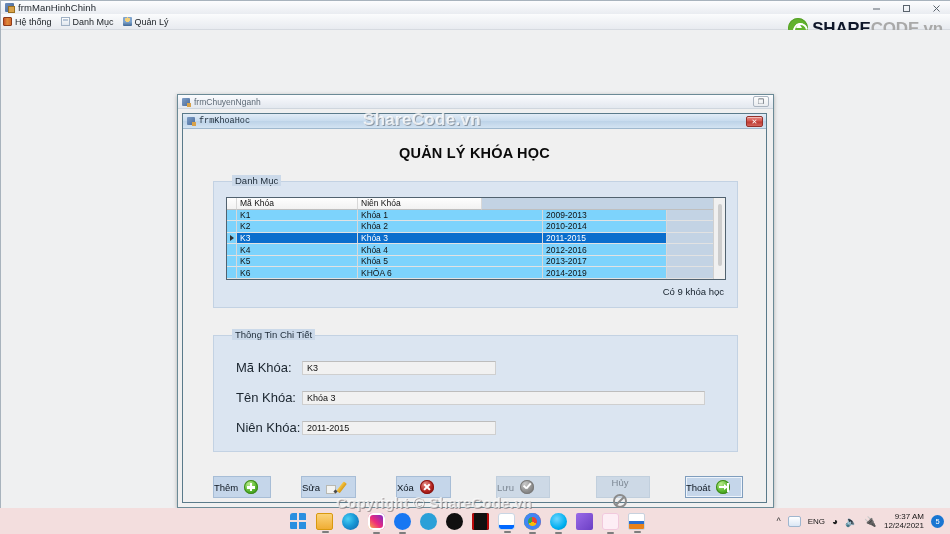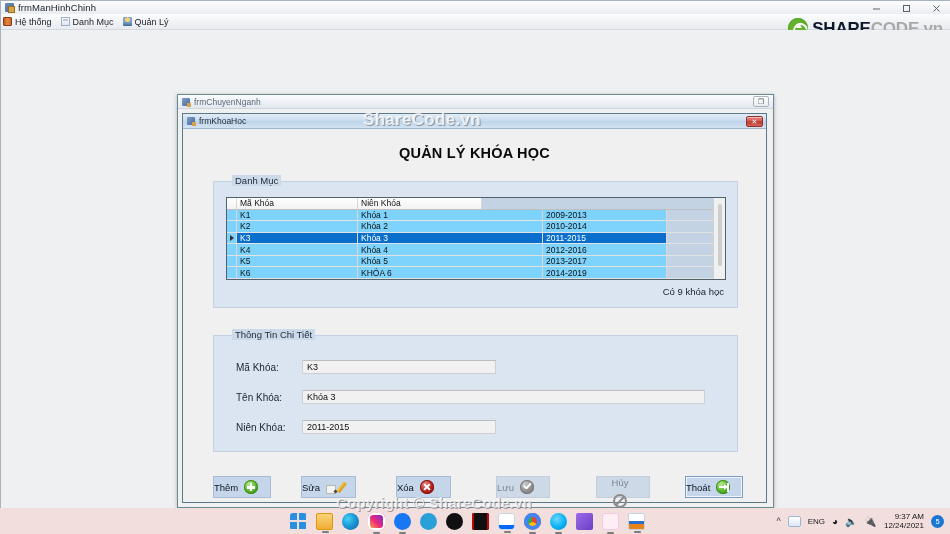--- a/index.html
+++ b/index.html
@@ -136,21 +136,21 @@
   }
   #kh-titlebar {
     height: 15px; width: 100%;
     background: linear-gradient(to bottom,#e2ecf6 0%,#c9dcee 48%,#bdd3e8 52%,#d3e3f2 100%);
     border-bottom: 1px solid #9fb8ce;
     display: flex; align-items: center; position: relative;
   }
   #kh-titlebar .vsico { width:8px;height:8px;margin:0 4px 0 4px;flex:0 0 auto;position:relative;
     background: linear-gradient(135deg,#7e9ec8 0%,#4a6b98 100%); border-radius:1px;}
   #kh-titlebar .vsico:after{content:"";position:absolute;right:-1px;bottom:-1px;width:4px;height:4px;background:#d8a24a;}
-  #kh-title-text { font-size: 8.5px; color: #1b2a38; }
+  #kh-title-text { font-size: 8.5px; color: #1b2a38; font-family: Liberation Mono, monospace; }
   #kh-close-btn {
     position:absolute; right:3px; top:2px; width:17px;height:11px;
     background: linear-gradient(to bottom,#e98a84 0%,#d3564e 45%,#bc3a32 55%,#d4655d 100%);
     border:1px solid #94302a; border-radius:2px;
     display:flex;align-items:center;justify-content:center;
     color:#fff;font-size:7px;line-height:1;
     box-shadow: inset 0 1px 0 rgba(255,255,255,.45);
   }
   #kh-body { position: relative; width:100%; height: 373px; background: #f0f0f0; }
 
@@ -210,21 +210,21 @@
     position: absolute; right: 13px; top: 104px;
     font-size: 9.5px; color: #15202b;
   }
 
   
   #grp-chitiet {
     position: absolute; left: 30px; top: 206px; width: 525px; height: 117px;
     background: #dbe5f1; border: 1px solid #c3d2e3;
   }
   .fld-row { position: absolute; left: 22px; display: flex; align-items: center; }
-  .fld-label { width: 66px; font-size: 10px; color: #1a242e; }
+  .fld-label { width: 66px; font-size: 13px; color: #1a242e; }
   .fld-input {
     background: #f1f1f1; border: 1px solid #cfcfcf; border-top-color:#bdbdbd;
     height: 14px; font-size: 9px; color: #101010;
     display: flex; align-items: center; padding-left: 4px; white-space: nowrap;
   }
 
   
   #btn-bar { position: absolute; left: 0; top: 343px; width: 100%; height: 30px; }
   .vbtn {
     position: absolute; height: 22px;

